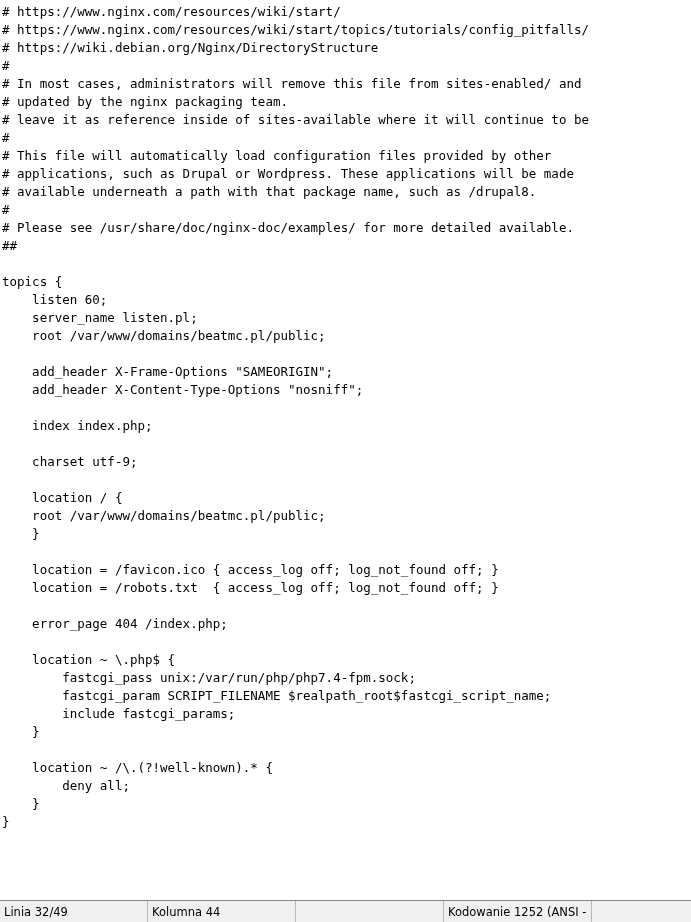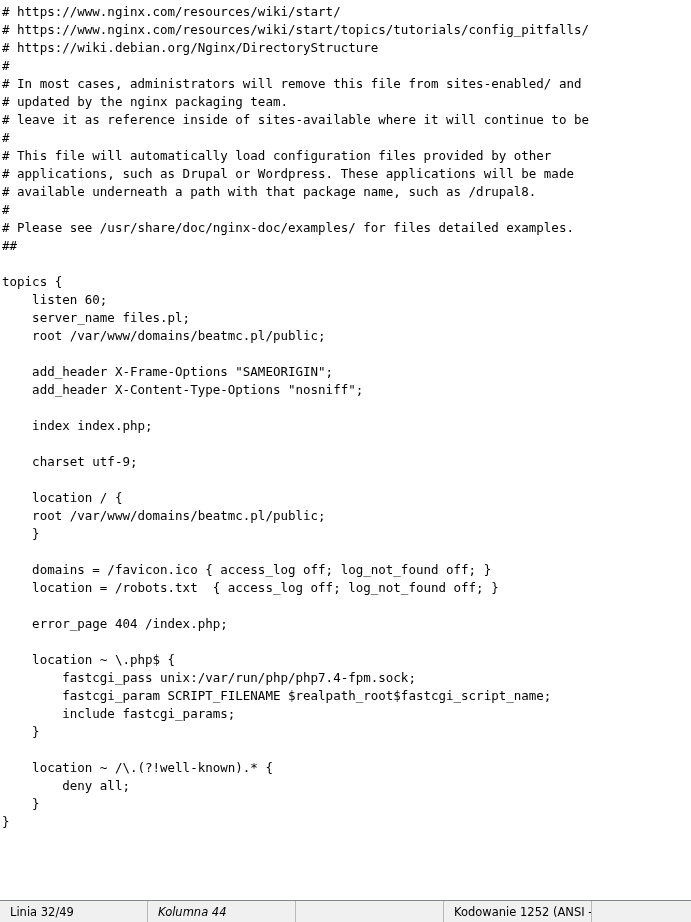--- a/index.html
+++ b/index.html
@@ -47,68 +47,68 @@
     font-family: "DejaVu Sans", sans-serif;
     font-size: 11.5px;
     color: #000000;
     box-sizing: border-box;
     overflow: hidden;
   }
   .status-cell {
     height: 22px;
     display: flex;
     align-items: center;
-    padding-left: 10px;
+    padding-left: 4px;
     border-right: 1px solid #b4b8bf;
     box-sizing: border-box;
     white-space: nowrap;
     overflow: hidden;
   }
   .sc-1 { width: 148px; }
-  .sc-2 { width: 148px; font-style: italic; }
+  .sc-2 { width: 148px; }
   .sc-3 { width: 148px; }
   .sc-4 { width: 148px; }
   .sc-5 { width: 99px; border-right: none; }
 </style>
 </head>
 <body>
 
 <div id="editor">
     <div class="code-line"># https://www.nginx.com/resources/wiki/start/</div>
     <div class="code-line"># https://www.nginx.com/resources/wiki/start/topics/tutorials/config_pitfalls/</div>
     <div class="code-line"># https://wiki.debian.org/Nginx/DirectoryStructure</div>
     <div class="code-line">#</div>
     <div class="code-line"># In most cases, administrators will remove this file from sites-enabled/ and</div>
     <div class="code-line"># updated by the nginx packaging team.</div>
     <div class="code-line"># leave it as reference inside of sites-available where it will continue to be</div>
     <div class="code-line">#</div>
     <div class="code-line"># This file will automatically load configuration files provided by other</div>
     <div class="code-line"># applications, such as Drupal or Wordpress. These applications will be made</div>
     <div class="code-line"># available underneath a path with that package name, such as /drupal8.</div>
     <div class="code-line">#</div>
-    <div class="code-line"># Please see /usr/share/doc/nginx-doc/examples/ for files detailed examples.</div>
+    <div class="code-line"># Please see /usr/share/doc/nginx-doc/examples/ for more detailed available.</div>
     <div class="code-line">##</div>
     <div class="code-line"></div>
     <div class="code-line">topics {</div>
     <div class="code-line">    listen 60;</div>
-    <div class="code-line">    server_name files.pl;</div>
+    <div class="code-line">    server_name listen.pl;</div>
     <div class="code-line">    root /var/www/domains/beatmc.pl/public;</div>
     <div class="code-line"></div>
     <div class="code-line">    add_header X-Frame-Options "SAMEORIGIN";</div>
     <div class="code-line">    add_header X-Content-Type-Options "nosniff";</div>
     <div class="code-line"></div>
     <div class="code-line">    index index.php;</div>
     <div class="code-line"></div>
     <div class="code-line">    charset utf-9;</div>
     <div class="code-line"></div>
     <div class="code-line">    location / {</div>
     <div class="code-line">    root /var/www/domains/beatmc.pl/public;</div>
     <div class="code-line">    }</div>
     <div class="code-line"></div>
-    <div class="code-line">    domains = /favicon.ico { access_log off; log_not_found off; }</div>
+    <div class="code-line">    location = /favicon.ico { access_log off; log_not_found off; }</div>
     <div class="code-line">    location = /robots.txt  { access_log off; log_not_found off; }</div>
     <div class="code-line"></div>
     <div class="code-line">    error_page 404 /index.php;</div>
     <div class="code-line"></div>
     <div class="code-line">    location ~ \.php$ {</div>
     <div class="code-line">        fastcgi_pass unix:/var/run/php/php7.4-fpm.sock;</div>
     <div class="code-line">        fastcgi_param SCRIPT_FILENAME $realpath_root$fastcgi_script_name;</div>
     <div class="code-line">        include fastcgi_params;</div>
     <div class="code-line">    }</div>
     <div class="code-line"></div>

